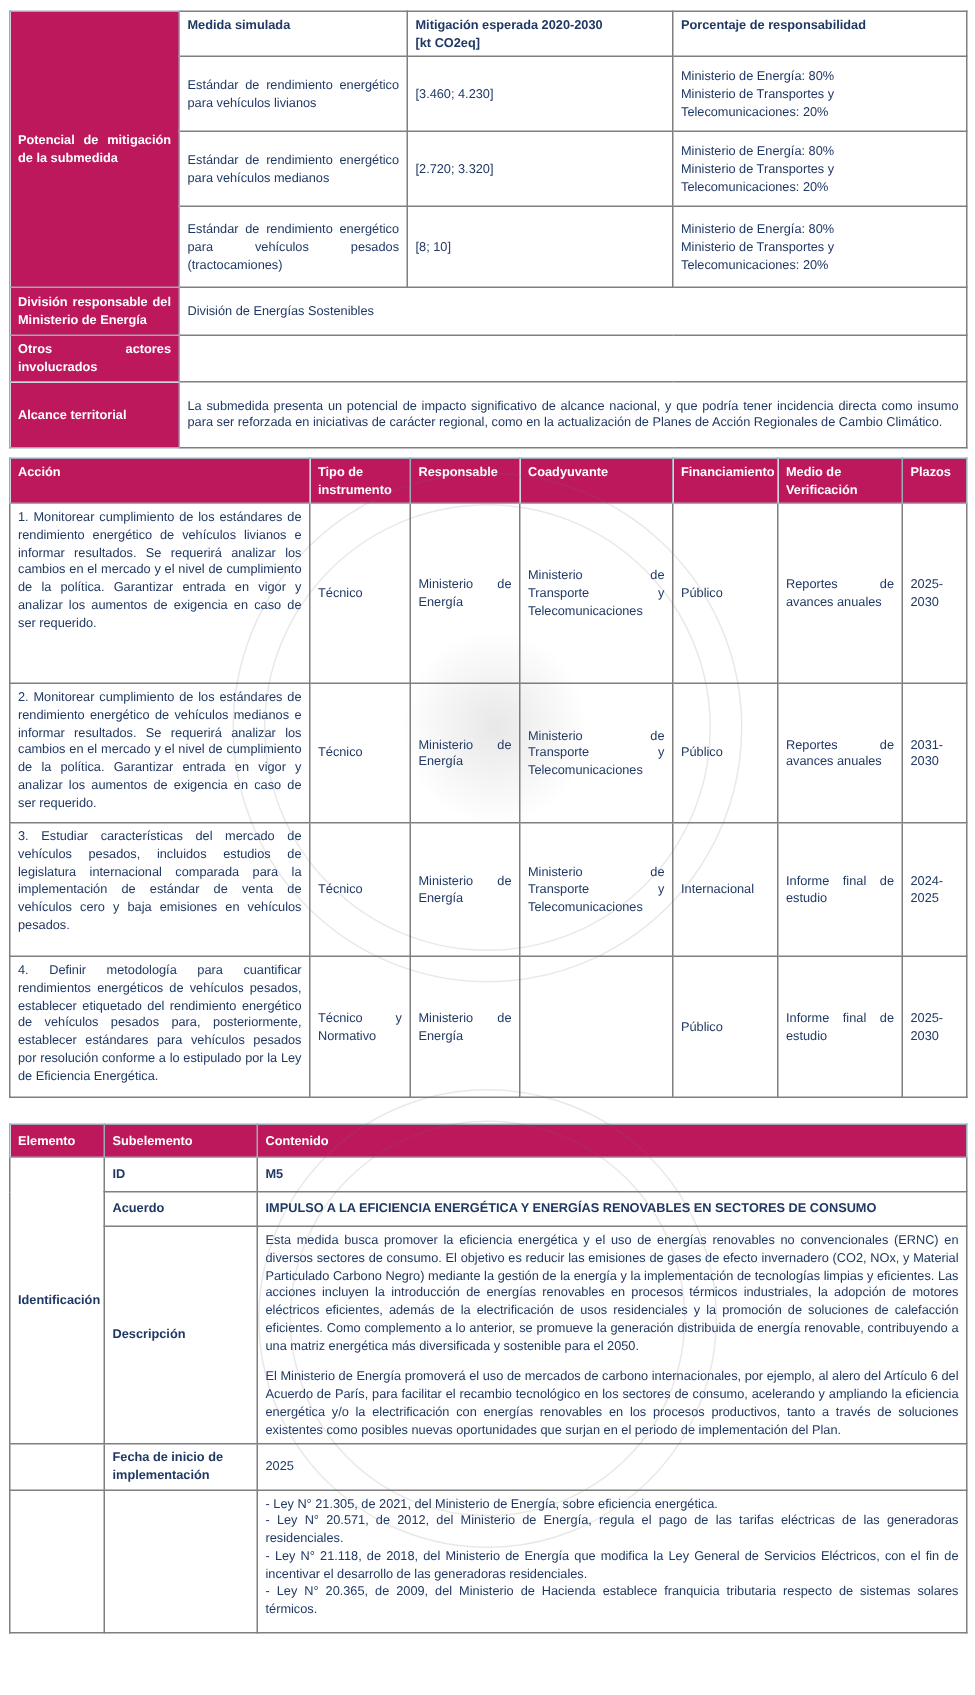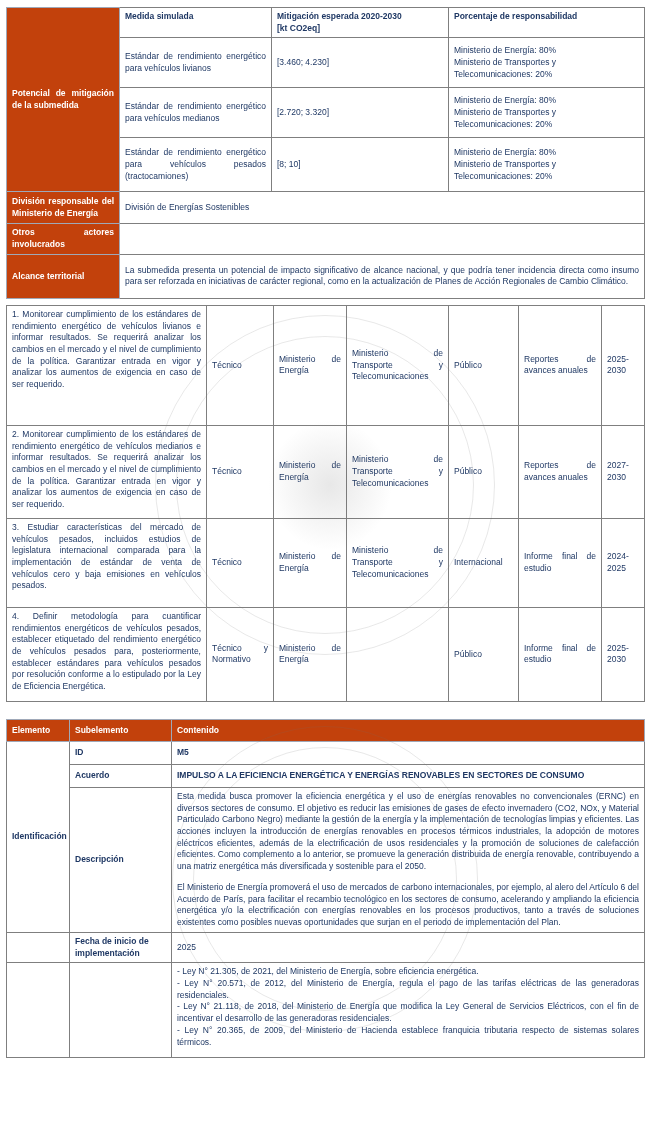--- a/index.html
+++ b/index.html
@@ -1,21 +1,21 @@
 <!DOCTYPE html>
 <html><head>
 <meta charset="utf-8">
 <style>
   * { box-sizing: border-box; margin: 0; padding: 0; }
   html, body { width: 650px; height: 1130px; overflow: hidden; background: #ffffff; }
   body { font-family: "Liberation Sans", sans-serif; position: relative; }
   .page { position: relative; padding: 7px 5px 0 6px; z-index: 1; }
   table.tbl { border-collapse: collapse; table-layout: fixed; width: 638px; background: transparent; }
   td { border: 1px solid #7f7f7f; font-size: 8.5px; line-height: 1.38; color: #1f3864; padding: 3px 5px; vertical-align: middle; overflow: hidden; }
-  .hdr { background: #c2410c; color: #ffffff; font-weight: bold; border-color: #9fa8b8; }
+  .hdr { background: #be185d; color: #ffffff; font-weight: bold; border-color: #9fa8b8; }
   .bold { font-weight: bold; }
   .just { text-align: justify; }
   .top-al { vertical-align: top; }
   .pre { white-space: pre-line; }
   .para { margin-bottom: 9px; }
   .mt6 { margin-top: 6px; }
   .mt17 { margin-top: 17px; }
   .h22 { height: 22px; margin-top: 44px; } .h23 { height: 23px; } .h28 { height: 28px; }
   .h30 { height: 30px; } .h32 { height: 32px; padding-left: 29px; } .h44 { height: 44px; margin-left: 16px; }
   .h50 { height: 50px; margin-left: 42px; } .h54 { height: 54px; }
@@ -107,37 +107,46 @@
     <colgroup>
         <col class="c200">
         <col class="c67">
         <col class="c73">
         <col class="c102b">
         <col class="c70">
         <col class="c83">
         <col class="c43">
       </colgroup>
     <tbody>
+      <tr class="h28">
+        <td class="hdr top-al">Acción</td>
+        <td class="hdr top-al">Tipo de instrumento</td>
+        <td class="hdr top-al">Responsable</td>
+        <td class="hdr top-al">Coadyuvante</td>
+        <td class="hdr top-al">Financiamiento</td>
+        <td class="hdr top-al">Medio de Verificación</td>
+        <td class="hdr top-al">Plazos</td>
+      </tr>
       <tr class="h120">
         <td class="just top-al">1. Monitorear cumplimiento de los estándares de rendimiento energético de vehículos livianos e informar resultados. Se requerirá analizar los cambios en el mercado y el nivel de cumplimiento de la política. Garantizar entrada en vigor y analizar los aumentos de exigencia en caso de ser requerido.</td>
         <td>Técnico</td>
         <td class="just">Ministerio de Energía</td>
         <td class="just">Ministerio de Transporte y Telecomunicaciones</td>
         <td>Público</td>
         <td class="just">Reportes de avances anuales</td>
         <td>2025-2030</td>
       </tr>
       <tr class="h93">
         <td class="just top-al">2. Monitorear cumplimiento de los estándares de rendimiento energético de vehículos medianos e informar resultados. Se requerirá analizar los cambios en el mercado y el nivel de cumplimiento de la política. Garantizar entrada en vigor y analizar los aumentos de exigencia en caso de ser requerido.</td>
         <td>Técnico</td>
         <td class="just">Ministerio de Energía</td>
         <td class="just">Ministerio de Transporte y Telecomunicaciones</td>
         <td>Público</td>
         <td class="just">Reportes de avances anuales</td>
-        <td>2027-2030</td>
+        <td>2031-2030</td>
       </tr>
       <tr class="h89">
         <td class="just top-al">3. Estudiar características del mercado de vehículos pesados, incluidos estudios de legislatura internacional comparada para la implementación de estándar de venta de vehículos cero y baja emisiones en vehículos pesados.</td>
         <td>Técnico</td>
         <td class="just">Ministerio de Energía</td>
         <td class="just">Ministerio de Transporte y Telecomunicaciones</td>
         <td>Internacional</td>
         <td class="just">Informe final de estudio</td>
         <td>2024-2025</td>
       </tr>

